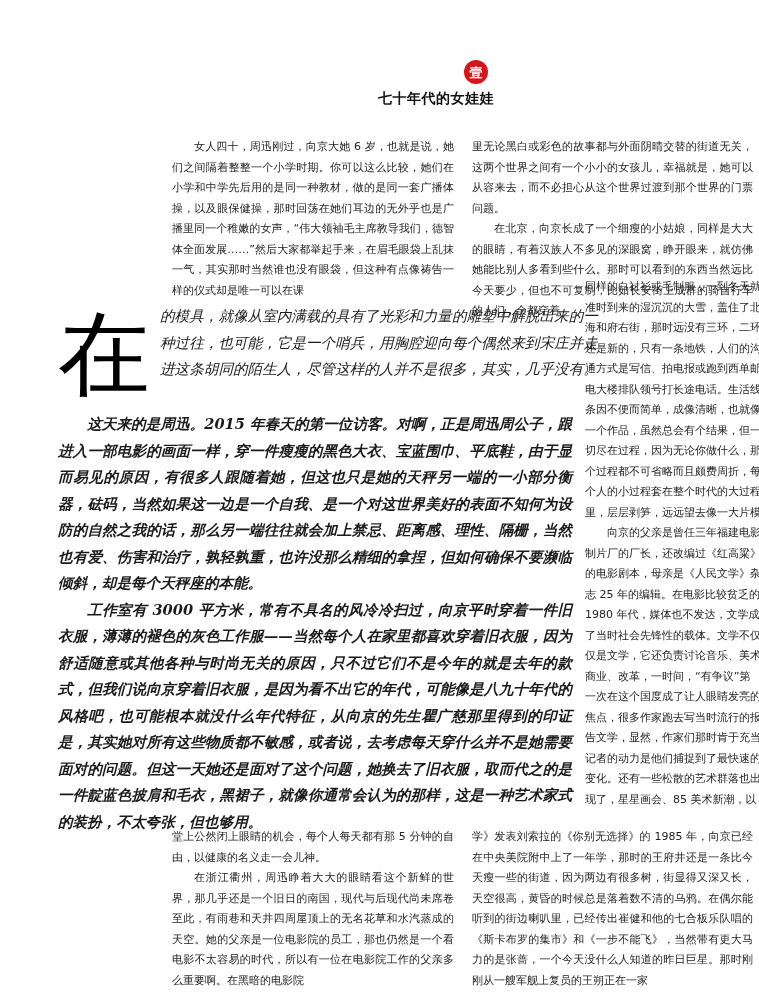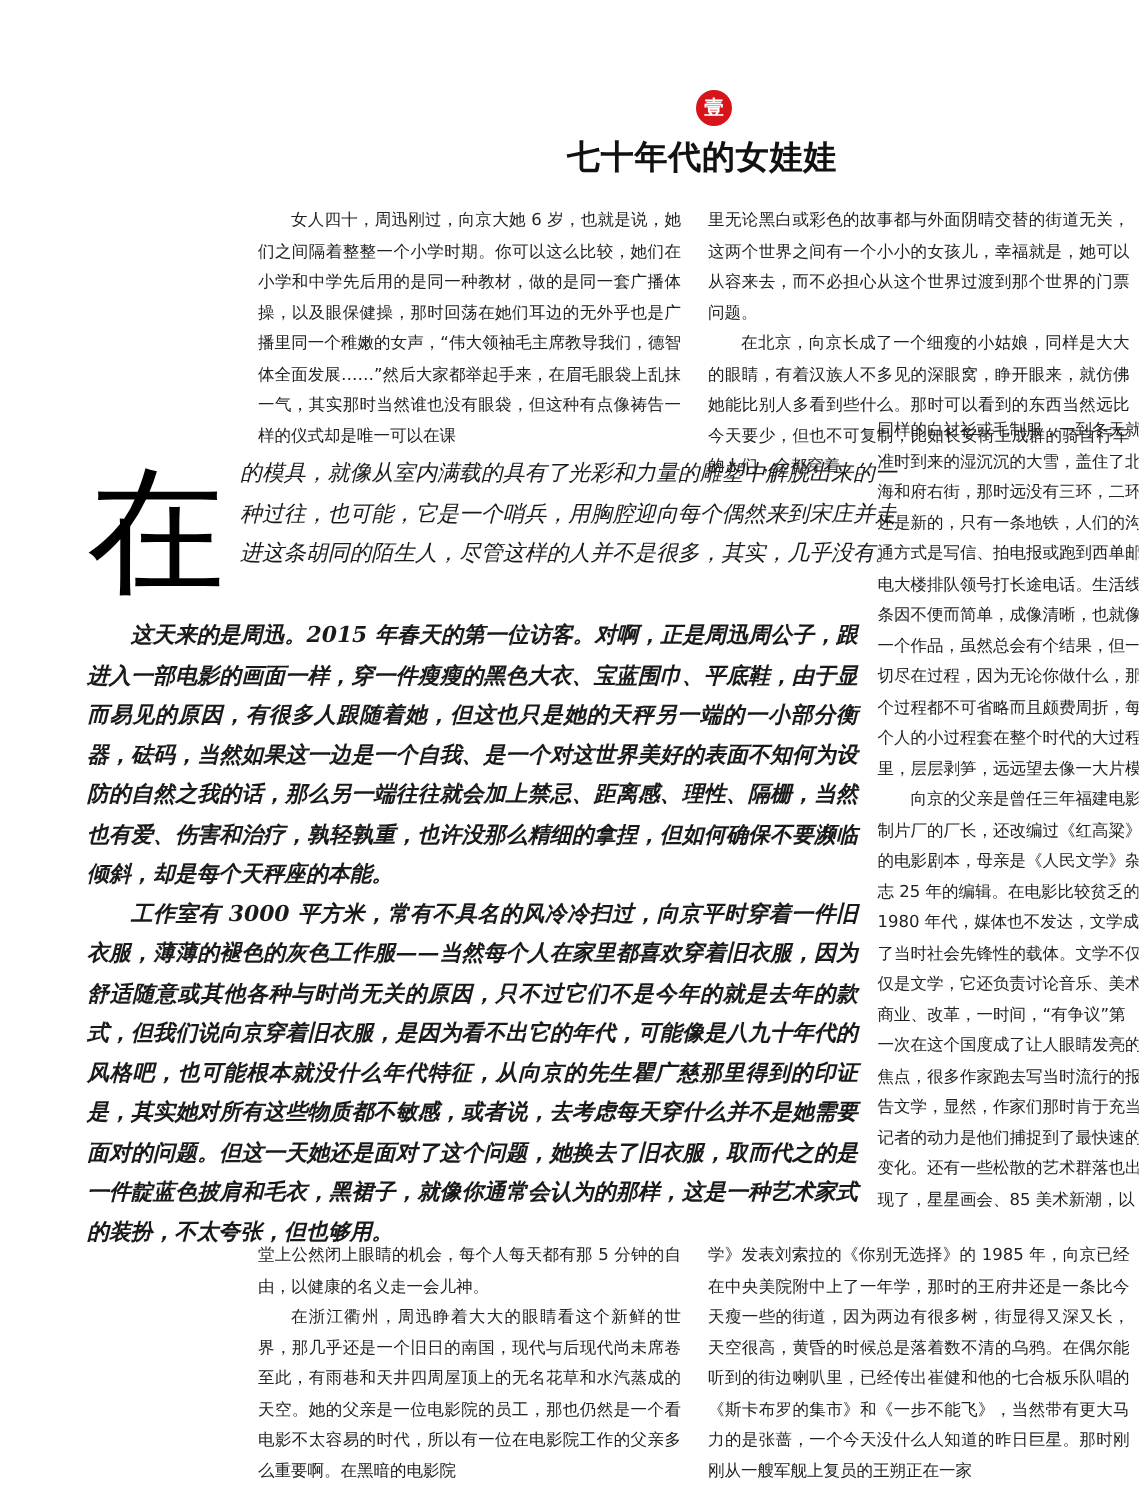--- a/index.html
+++ b/index.html
@@ -4,21 +4,21 @@
 <style>
   html, body { margin: 0; padding: 0; background: #ffffff; }
   body { width: 759px; height: 1002px; position: relative; overflow: hidden; color: #1a1a1a; }
   .badge {
     position: absolute; left: 464px; top: 60px; width: 24px; height: 24px; border-radius: 50%;
     background: #d7141a; color: #fff; font-family: "DejaVu Sans", sans-serif; font-size: 13px; font-weight: bold;
     display: flex; align-items: center; justify-content: center; line-height: 1;
   }
   .title {
     position: absolute; left: 378px; top: 90px; width: 200px; font-family: "DejaVu Sans", sans-serif;
-    font-size: 22px; font-weight: bold; color: #111; letter-spacing: 0.5px; white-space: nowrap;
+    font-size: 14px; font-weight: bold; color: #111; letter-spacing: 0.5px; white-space: nowrap;
   }
   .col {
     position: absolute; font-family: "DejaVu Sans", sans-serif; font-size: 11px; line-height: 20.5px;
     color: #222; text-align: justify;
   }
   .col p { margin: 0; text-indent: 0; }
   .col p.ind { text-indent: 2em; }
   .col1 { left: 172px; top: 137px; width: 282px; }
   .col2 { left: 472px; top: 137px; width: 281px; }
   .col3 { left: 585px; top: 277px; width: 168px; }

